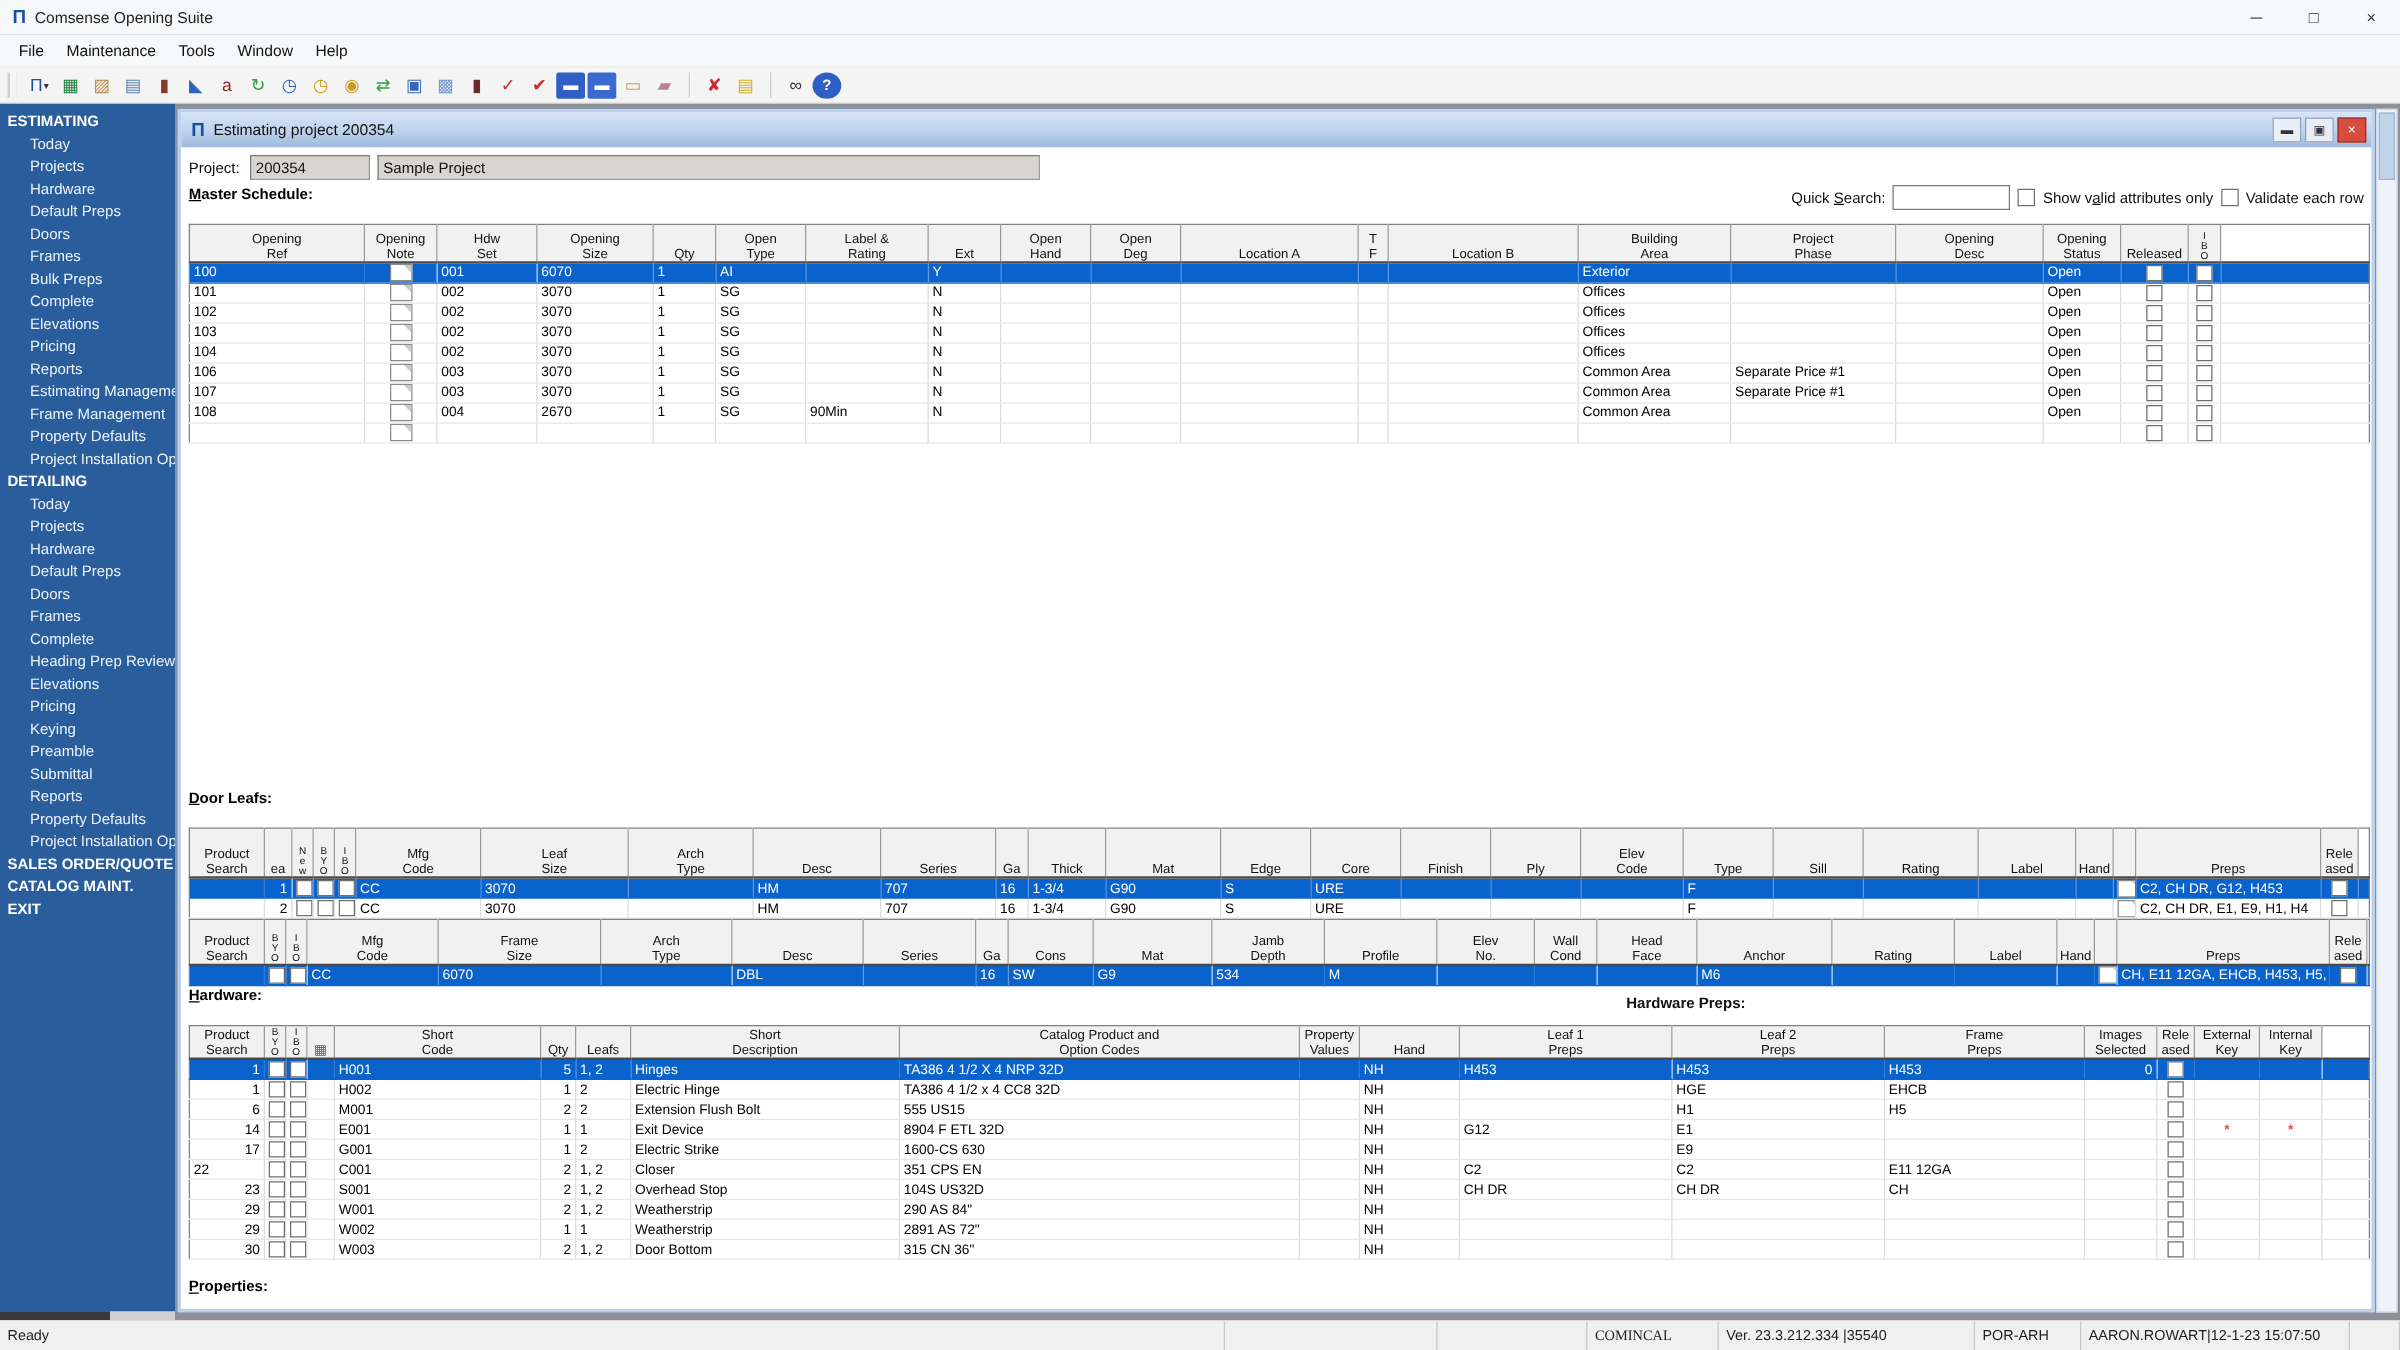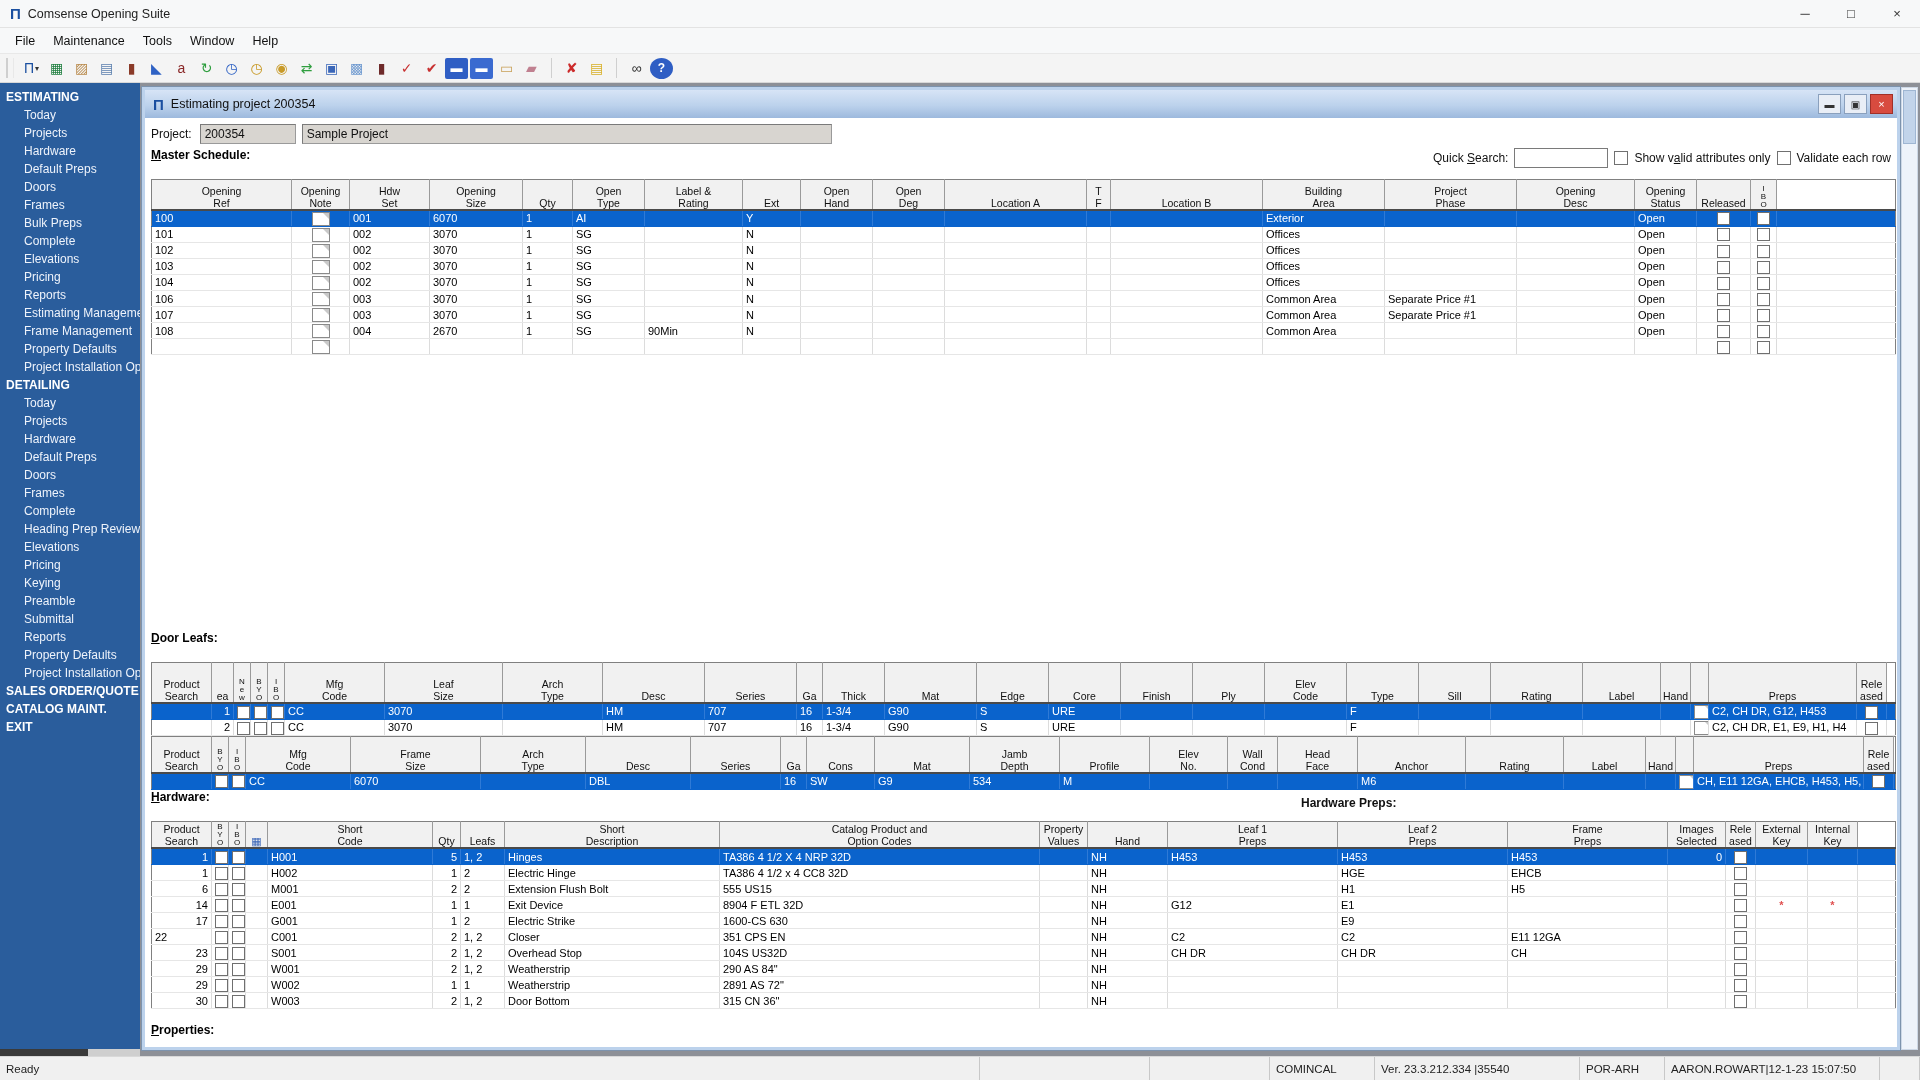--- a/index.html
+++ b/index.html
@@ -1219,19 +1219,19 @@
       <div class="mdi-sb">
           <span class="thumb"></span>
         </div>
     </div>
   </div>
 
   <div class="statusbar" id="statusbar">
     <span class="sb-pane sb-ready">Ready</span>
   <span class="sb-pane" style="width: 170px;"></span>
       <span class="sb-pane" style="width: 120px;"></span>
-      <span class="sb-pane" style="width: 105px;">COMINCAL</span>
+      <span class="sb-pane" style="width: 105px; font-family: Liberation Serif, serif;">COMINCAL</span>
       <span class="sb-pane" style="width: 205px;">Ver. 23.3.212.334 |35540</span>
       <span class="sb-pane" style="width: 85px;">POR-ARH</span>
       <span class="sb-pane" style="width: 215px;">AARON.ROWART|12-1-23 15:07:50</span>
       <span class="sb-pane" style="width: 40px;"></span>
     </div>
 </div>
 
 </body></html>

